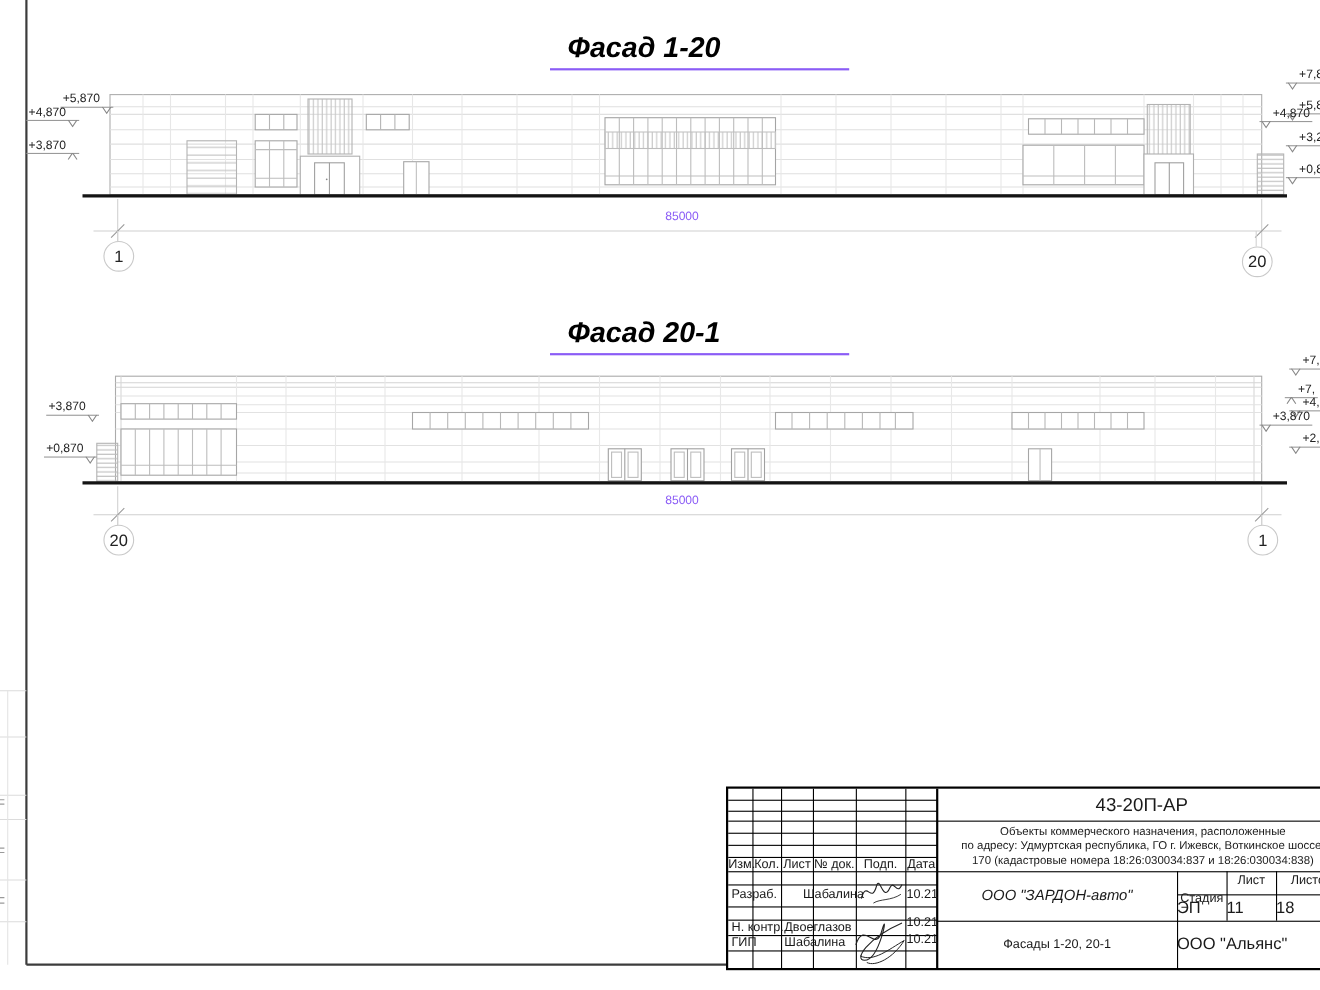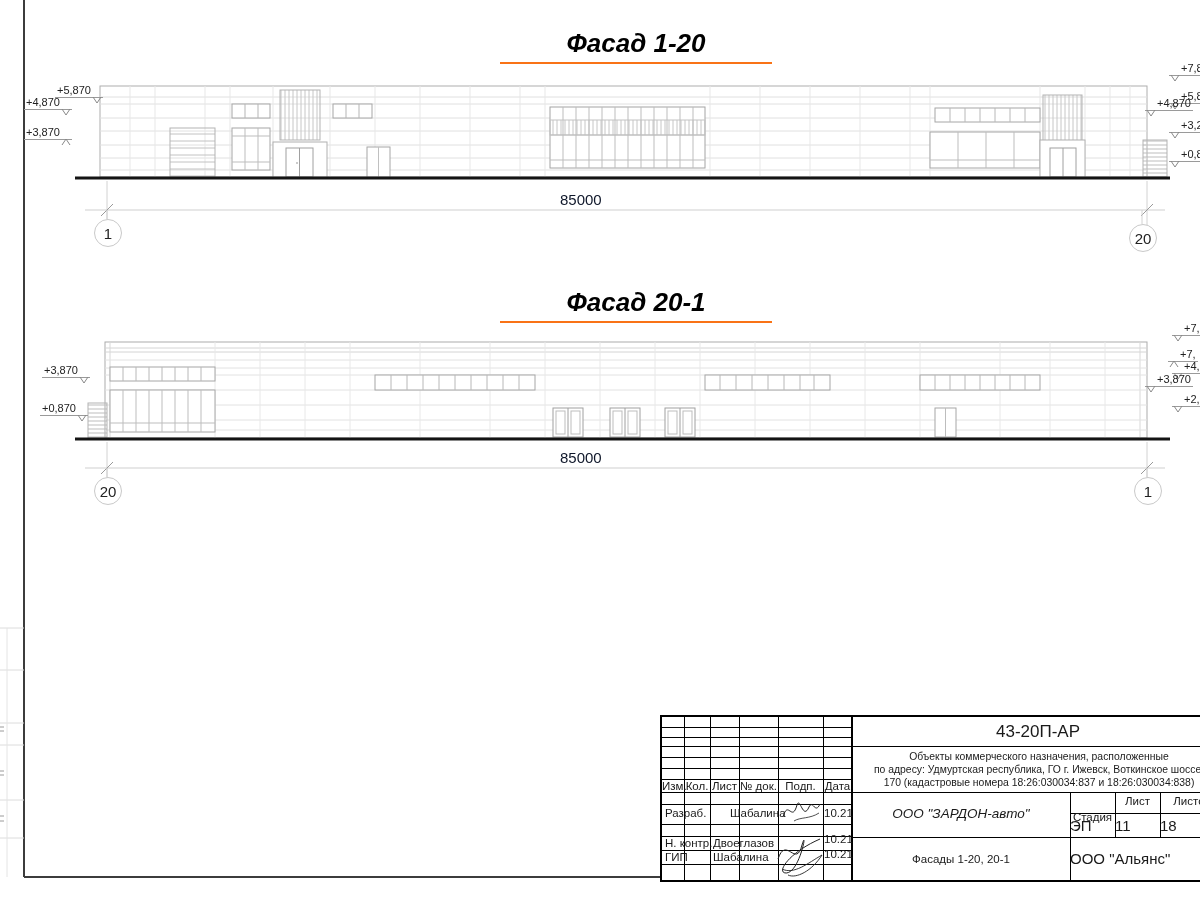--- a/index.html
+++ b/index.html
@@ -1,30 +1,30 @@
 <!DOCTYPE html>
 <html><head>
 <meta charset="utf-8">
 <style>
   html,body{margin:0;padding:0;background:#fff;}
   body{width:1200px;height:900px;overflow:hidden;position:relative;
        font-family:"Liberation Sans",sans-serif;color:#1a1a1a;}
   .abs{position:absolute;}
   
   .facade-title{position:absolute;font-size:26px;font-style:italic;font-weight:600;
-    color:#000;text-align:center;border-bottom:2px solid #f97316;padding:0 16px 3px 16px;
+    color:#000;border-bottom:2px solid #8b5cf6;padding:0 16px 3px 16px;
     white-space:nowrap;}
   
   .level{position:absolute;font-size:11px;color:#222;border-bottom:1px solid #9a9a9a;
     padding:0 12px 1px 2px;white-space:nowrap;line-height:12px;}
   .level svg{position:absolute;right:1px;bottom:-7px;}
   .level.mL{padding:0 2px 1px 12px;}
   .level.mL svg{right:auto;left:1px;}
   
-  .dim-text{position:absolute;font-size:15px;color:#0f172a;width:120px;text-align:left;}
+  .dim-text{position:absolute;font-size:11px;color:#8b5cf6;width:120px;text-align:center;}
   
   .bubble{position:absolute;width:26px;height:26px;border:1px solid #c9c9c9;border-radius:50%;
     display:flex;align-items:center;justify-content:center;font-size:15px;color:#222;background:#fff;}
   
   .tb{position:absolute;left:660px;top:715px;width:562px;height:163px;border:2px solid #000;background:#fff;}
   .tb .vl{position:absolute;top:0;width:1px;background:#000;}
   .tb .hl{position:absolute;left:0;height:1px;background:#000;}
   .tb .cell{position:absolute;white-space:nowrap;}
   .tb .h{font-size:11.5px;text-align:center;}
   .tb .small{font-size:11.5px;}

